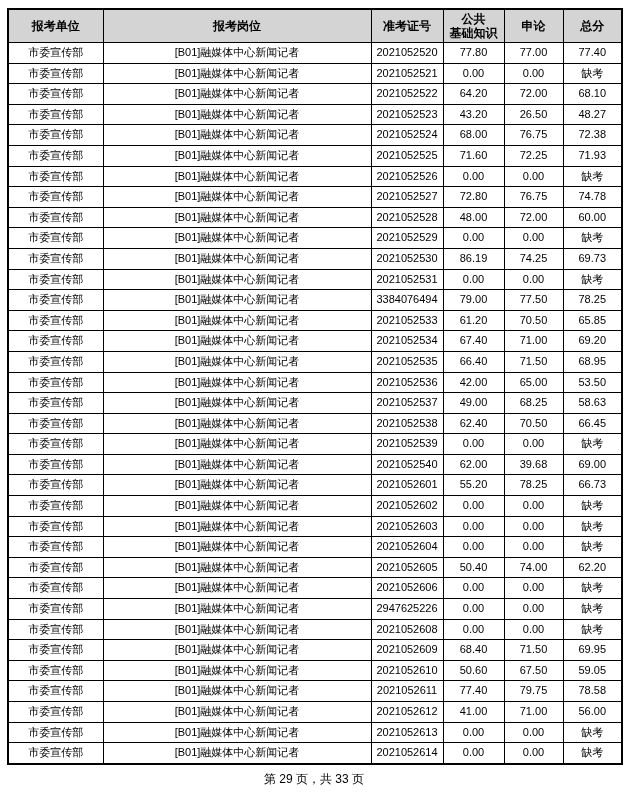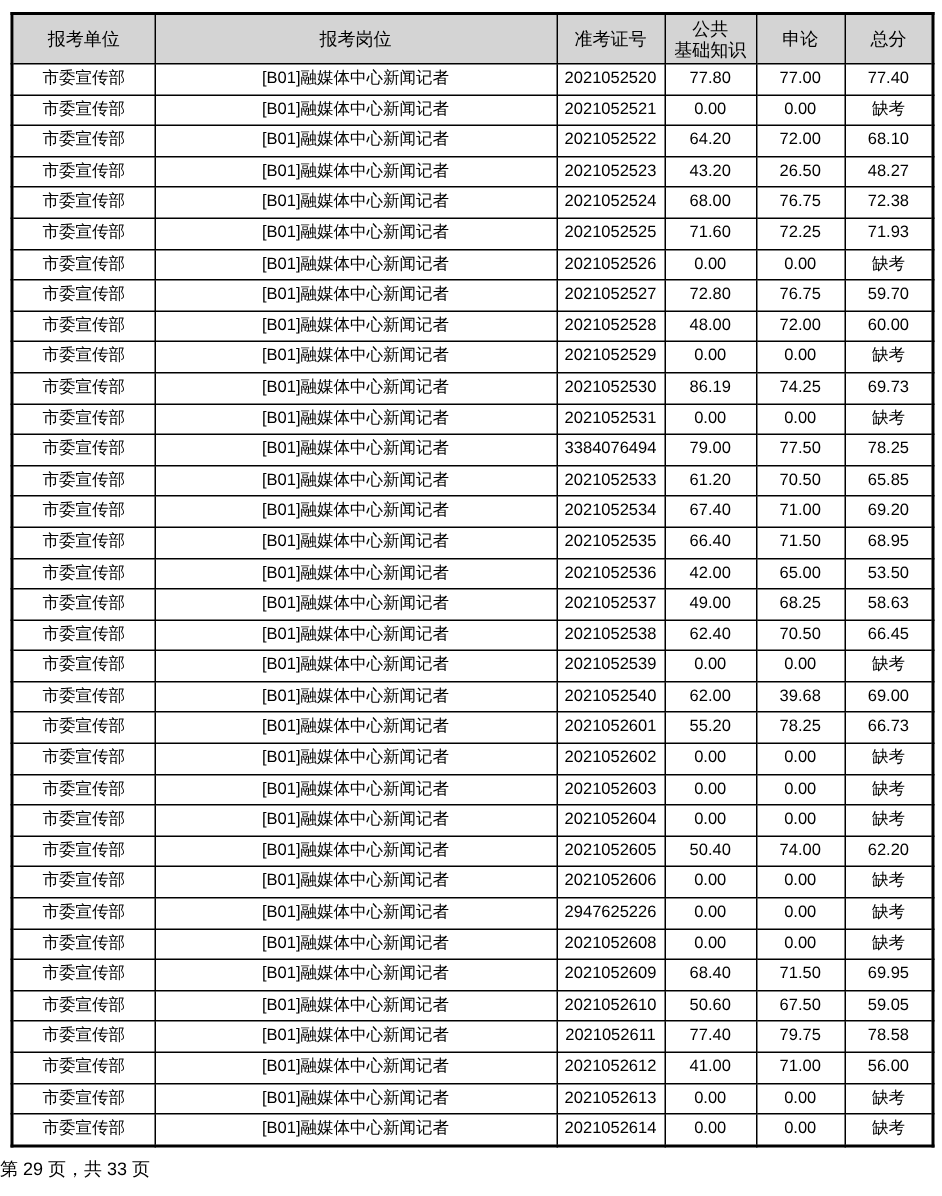--- a/index.html
+++ b/index.html
@@ -28,38 +28,38 @@
   table.score-table th,
   table.score-table td {
     border: 1px solid #000000;
     text-align: center;
     vertical-align: middle;
     padding: 0;
     overflow: hidden;
   }
   table.score-table th {
     background: #d4d4d4;
-    font-weight: normal;
+    font-weight: bold;
     font-size: 12px;
     line-height: 14px;
     height: 32px;
     white-space: pre-line;
   }
   table.score-table td {
     font-size: 11px;
     height: 19.6px;
     line-height: 19.6px;
     white-space: nowrap;
   }
   .page-footer {
     position: absolute;
     left: 0;
     top: 771px;
     width: 628px;
-    text-align: left;
+    text-align: center;
     font-size: 12px;
     color: #000000;
   }
 </style>
 </head>
 <body>
 
 <div class="page">
 
   <table class="score-table">
@@ -138,21 +138,21 @@
         <td>0.00</td>
         <td>0.00</td>
         <td>缺考</td>
       </tr>
         <tr>
         <td>市委宣传部</td>
         <td>[B01]融媒体中心新闻记者</td>
         <td>2021052527</td>
         <td>72.80</td>
         <td>76.75</td>
-        <td>59.70</td>
+        <td>74.78</td>
       </tr>
         <tr>
         <td>市委宣传部</td>
         <td>[B01]融媒体中心新闻记者</td>
         <td>2021052528</td>
         <td>48.00</td>
         <td>72.00</td>
         <td>60.00</td>
       </tr>
         <tr>

